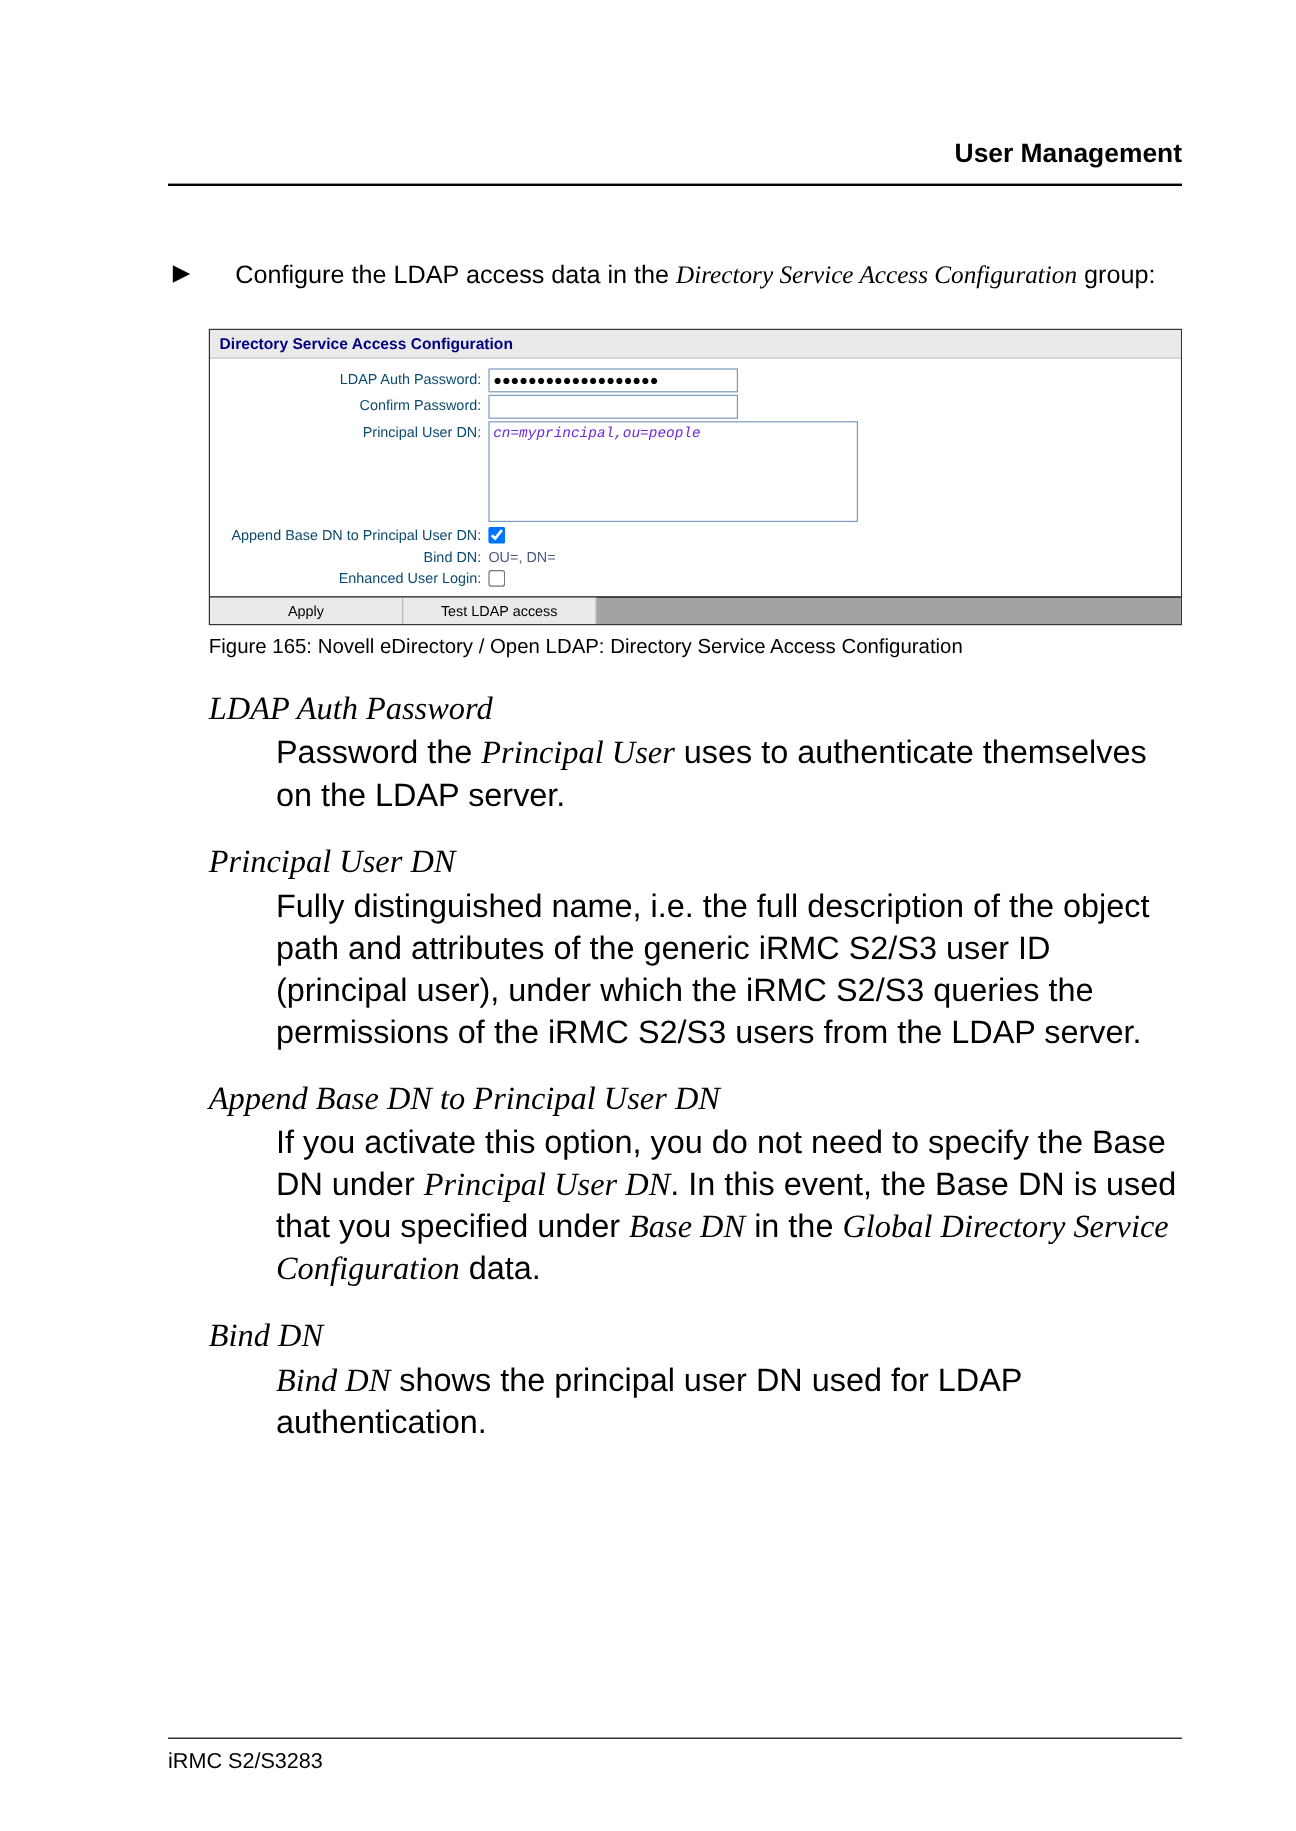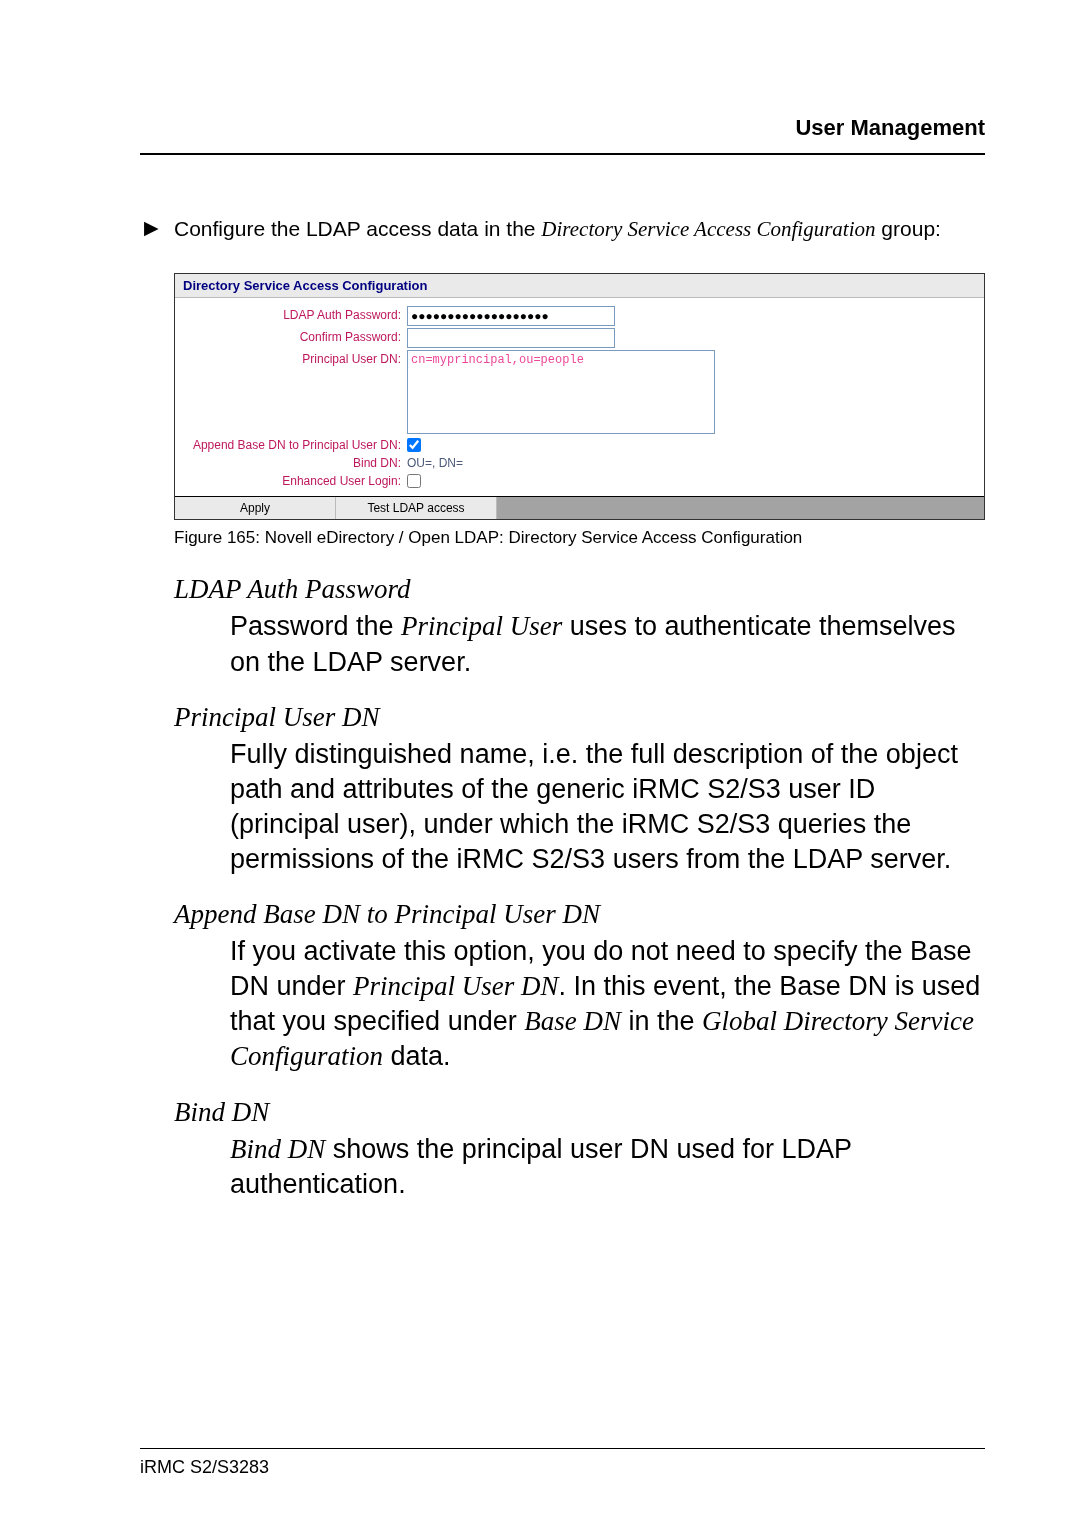--- a/index.html
+++ b/index.html
@@ -44,20 +44,21 @@
     margin-bottom: 30px;
   }
   .bullet-arrow {
     width: 30px;
     flex: 0 0 30px;
     font-size: 19px;
     margin-left: 4px;
   }
   .intro-text {
     flex: 1;
+    text-align: center;
   }
   .italic { font-style: italic; font-family: Georgia, "Times New Roman", serif; }
   .screenshot {
     border: 1px solid #333;
     margin: 6px 0 6px 34px;
     font-family: Arial, sans-serif;
     background: #f5f5f5;
   }
   .panel-title {
     font-size: 13px;
@@ -75,40 +76,41 @@
     display: flex;
     align-items: flex-start;
     font-size: 12px;
     margin-bottom: 2px;
   }
   .form-label {
     width: 216px;
     text-align: right;
     padding-right: 6px;
     padding-top: 2px;
-    color: #be185d;
+    color: #0c4a6e;
   }
   .text-input {
     font-size: 12px;
     border: 1px solid #7a9ac0;
     padding: 1px 3px;
     height: 16px;
     width: 200px;
     background: #fff;
   }
   .textarea-input {
     font-family: "Courier New", monospace;
     font-size: 12px;
     border: 1px solid #7a9ac0;
     padding: 2px 3px;
     width: 300px;
     height: 78px;
     resize: none;
     background: #fff;
-    color: #ec4899;
+    color: #6d28d9;
+    font-style: italic;
   }
   .checkbox {
     width: 14px;
     height: 14px;
     margin: 2px 0 0 0;
   }
   .bind-value {
     font-size: 12px;
     color: #4c5a7a;
     padding-top: 2px;

